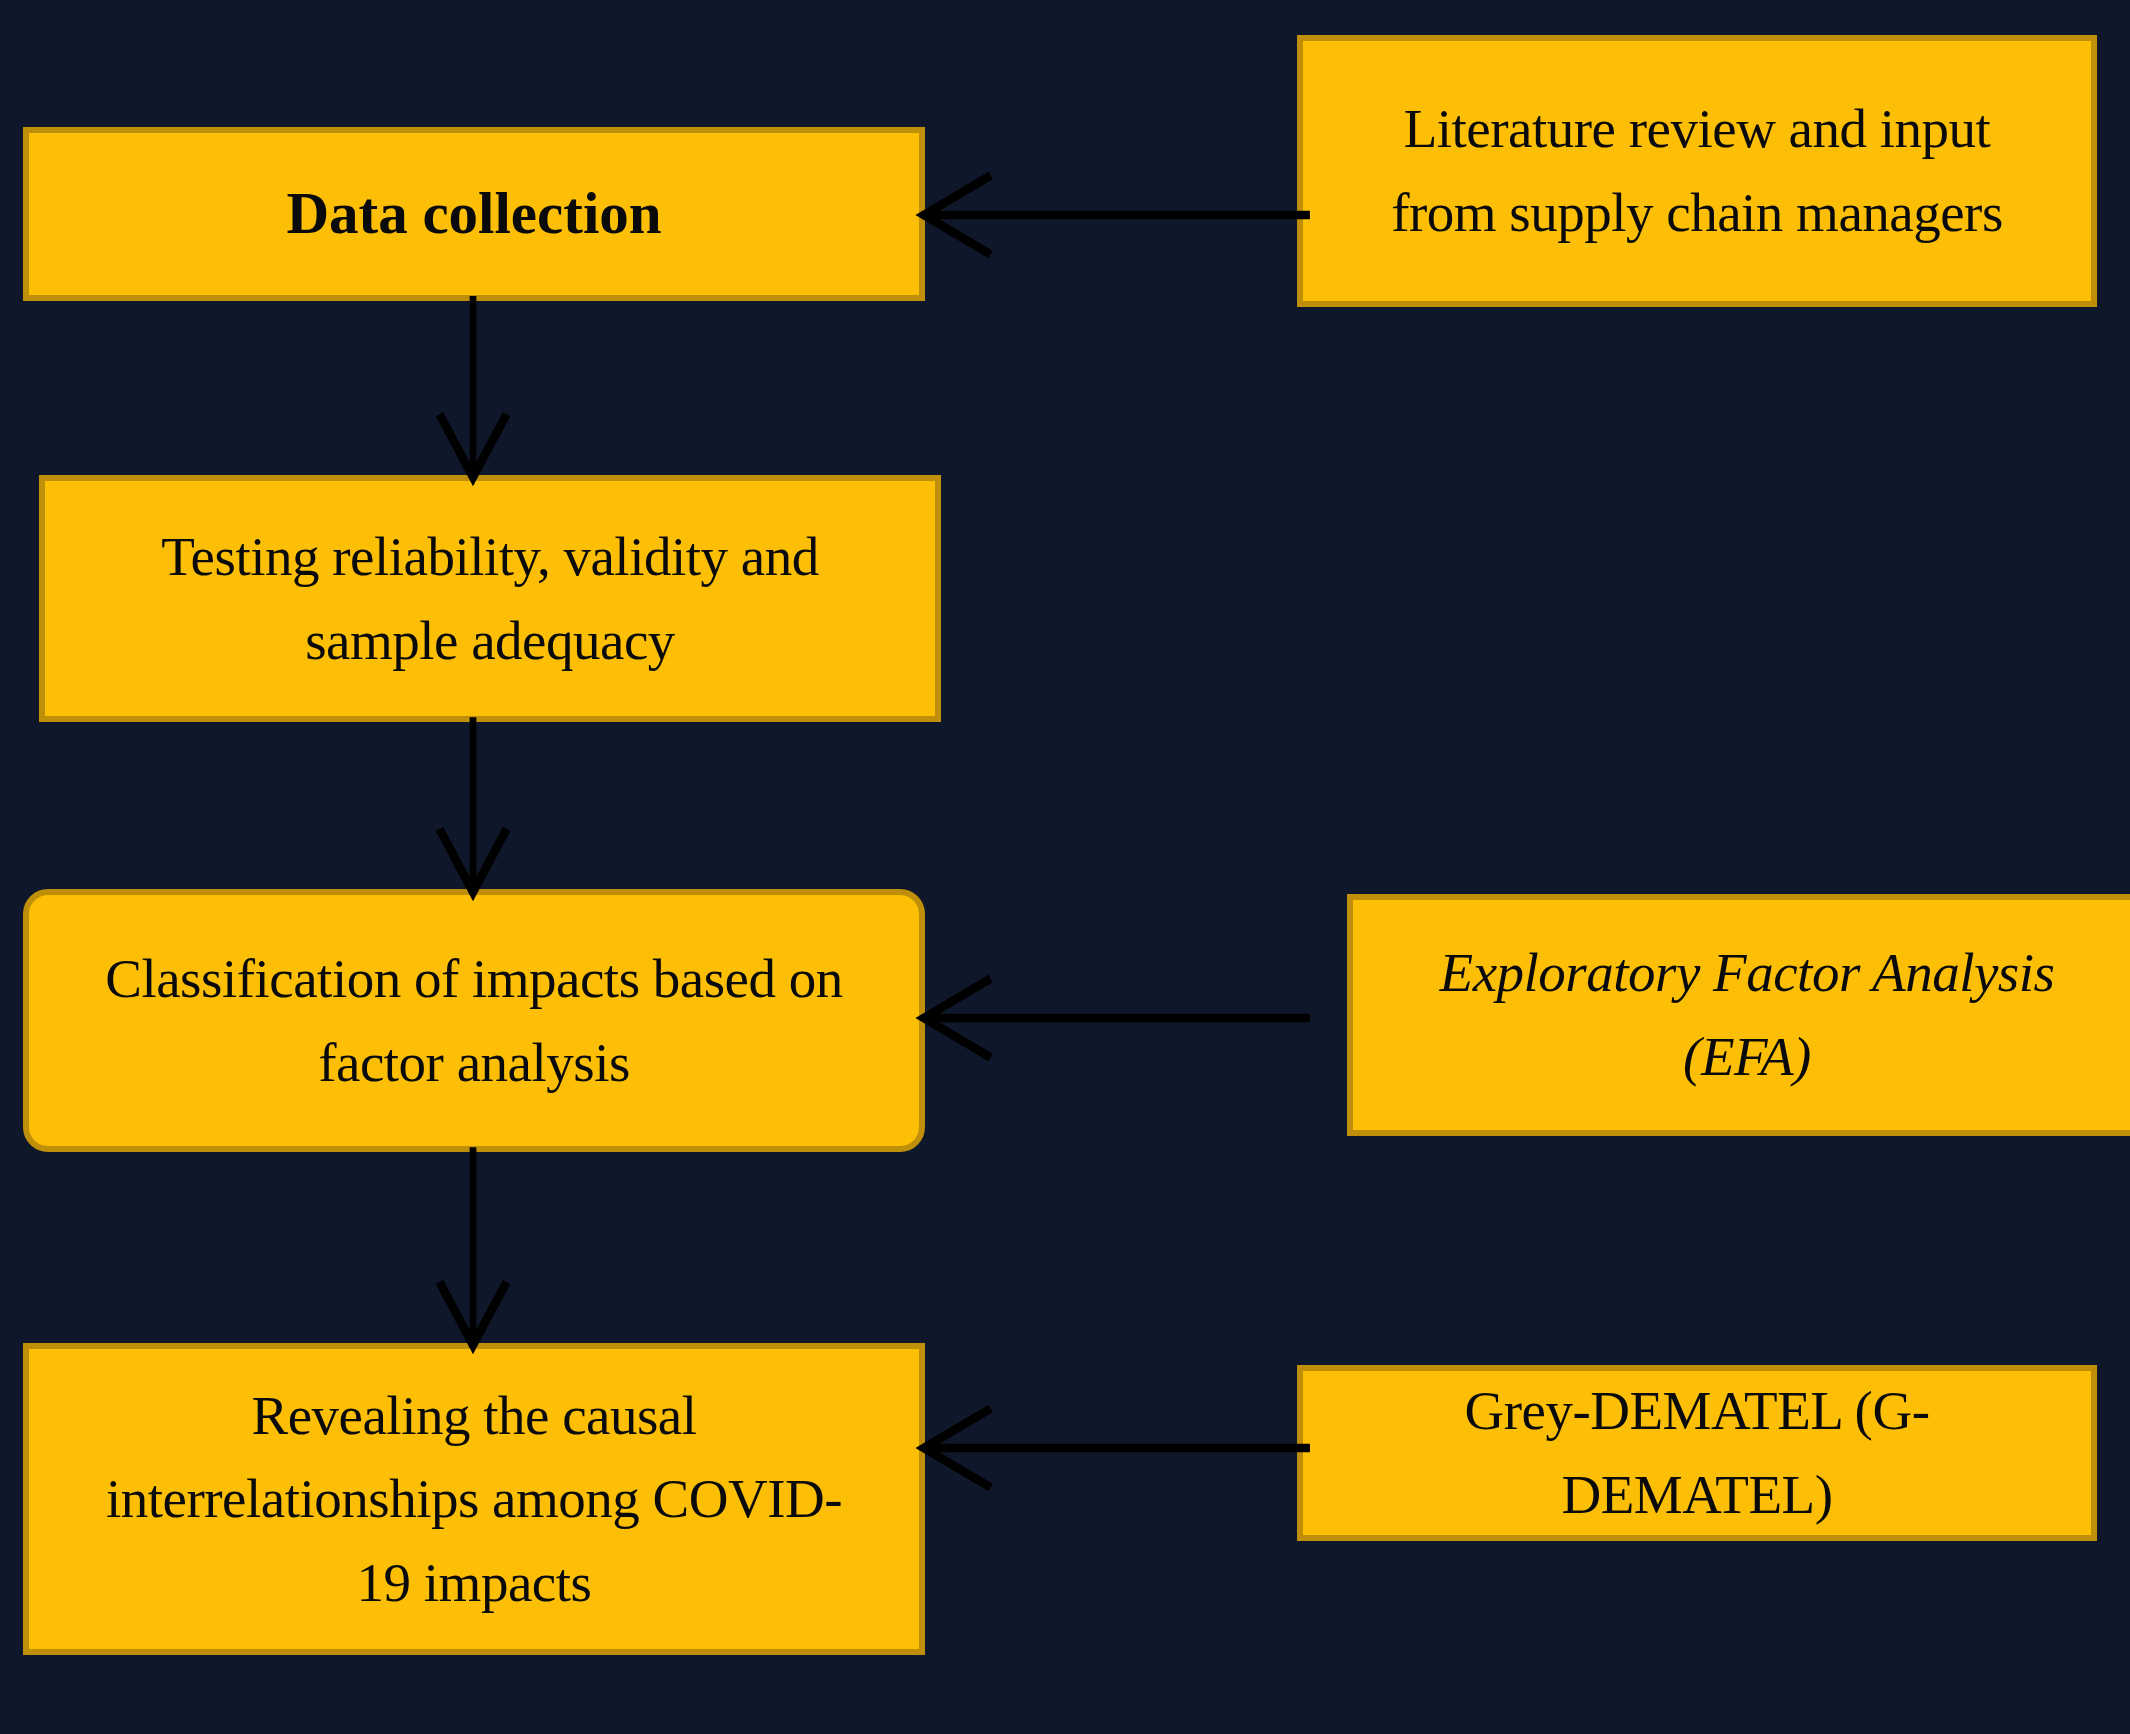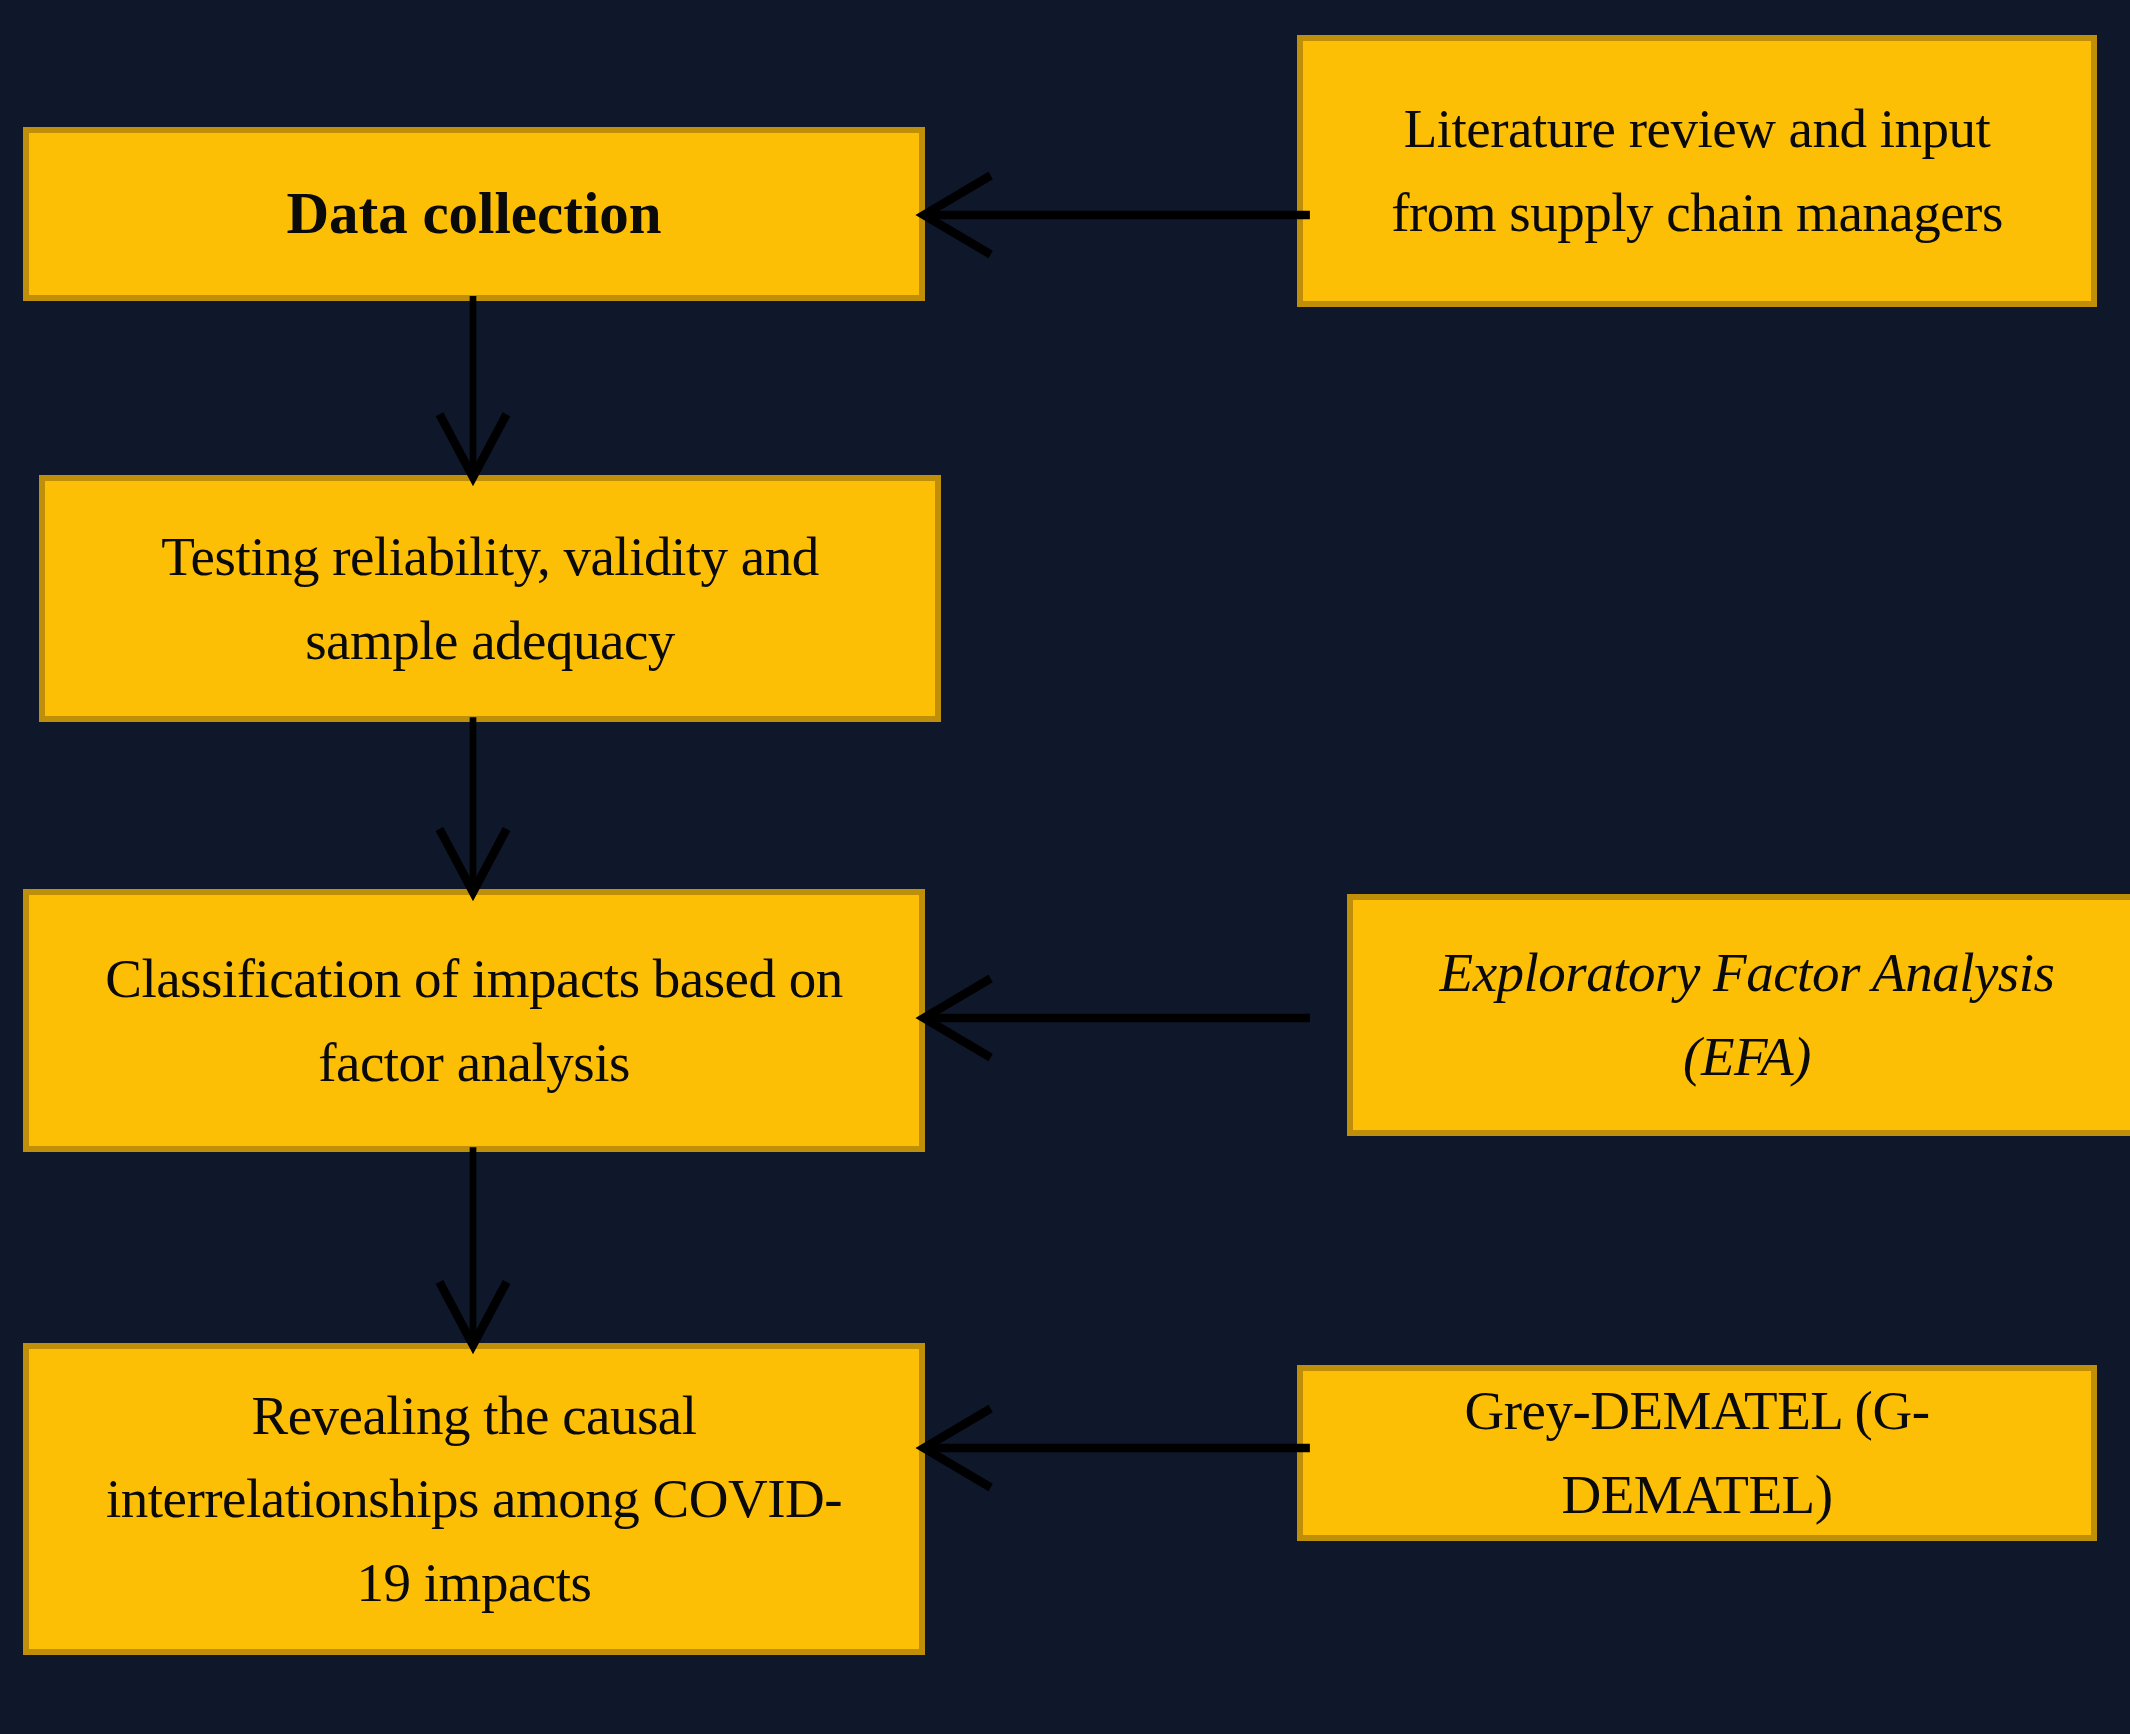--- a/index.html
+++ b/index.html
@@ -38,21 +38,21 @@
   }
   .node.bold .node-label {
     font-weight: bold;
     font-size: 59px;
     letter-spacing: 0px;
   }
 
   
   #node-data-collection      { left: 23px;  top: 127px;  width: 902px; height: 174px; }
   #node-testing-reliability  { left: 23px;  top: 475px;  width: 902px; height: 247px; margin-left: 16px; }
-  #node-classification       { left: 23px;  top: 889px;  width: 902px; height: 263px; }
+  #node-classification       { left: 23px;  top: 889px;  width: 902px; height: 263px; border-radius: 25px; }
   #node-revealing-causal     { left: 23px;  top: 1343px; width: 902px; height: 312px; }
 
   
   #node-literature-review    { left: 1297px; top: 35px;   width: 800px; height: 272px; }
   #node-efa                  { left: 1347px; top: 894px;  width: 800px; height: 242px; font-style: italic; }
   #node-gdematel             { left: 1297px; top: 1365px; width: 800px; height: 176px; }
 
   
   .connector {
     position: absolute;

